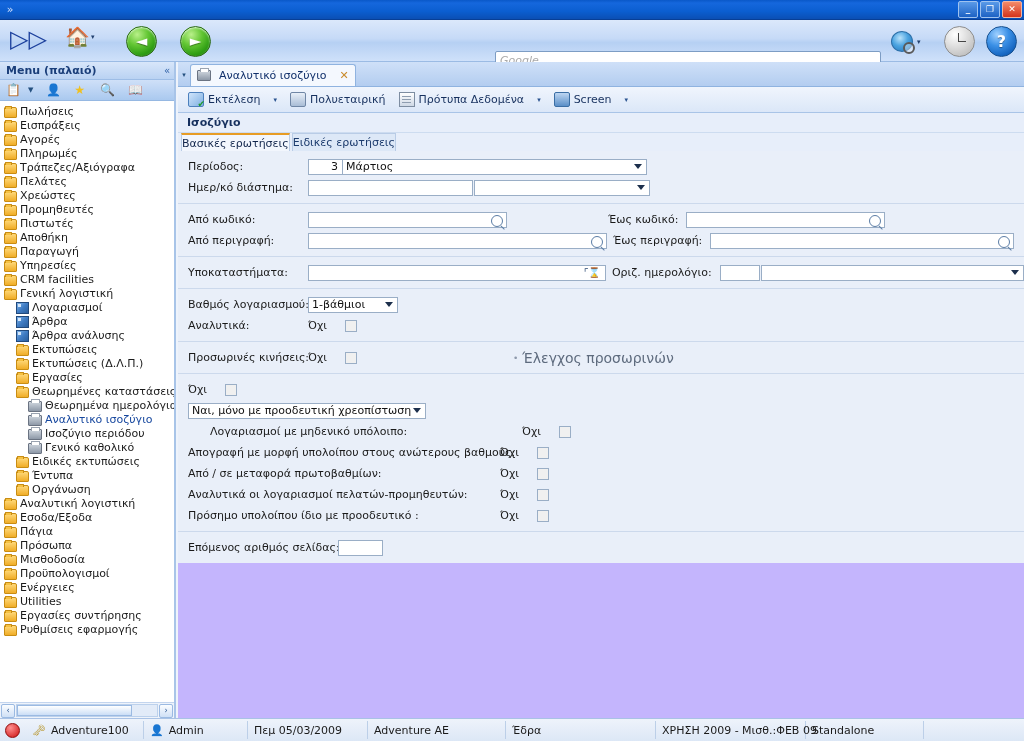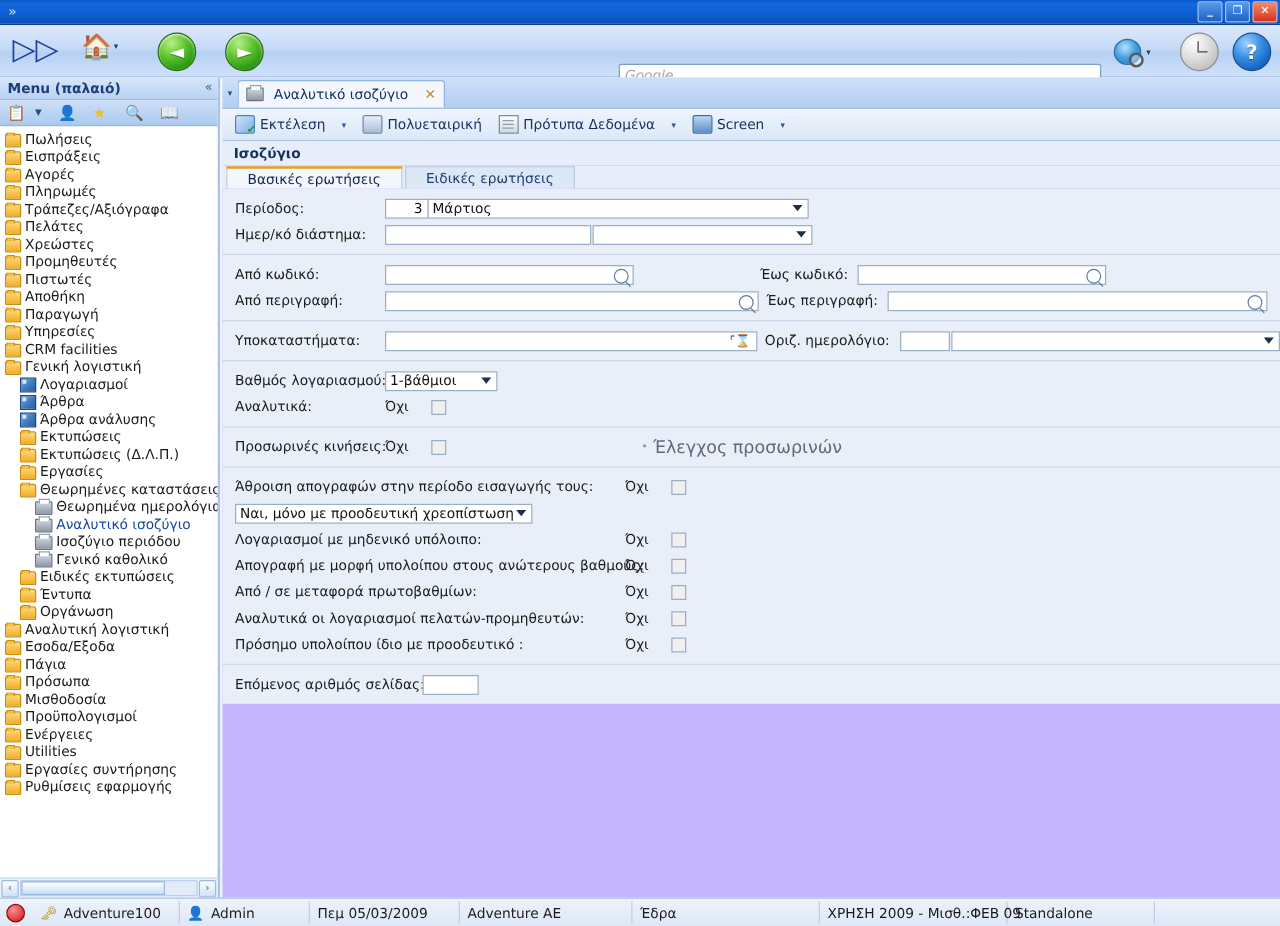--- a/index.html
+++ b/index.html
@@ -232,21 +232,21 @@
     height:20px; background:#e7eefa; border-bottom:1px solid #cddcf0;
     display:flex; align-items:center; padding-left:9px;
     font-weight:bold; font-size:11px; color:#16305e; box-sizing:border-box;
   }
   .subtabs {
     height:19px; background:#e7eefa;
     display:flex; align-items:flex-end; padding-left:3px;
     border-bottom:1px solid #9fb9dd; box-sizing:border-box;
   }
   .subtab {
-    height:18px; padding:0 16px; font-size:11px; color:#1d3c6e;
+    height:18px; padding:0 0; font-size:11px; color:#1d3c6e;
     display:flex; align-items:center; box-sizing:border-box;
     border:1px solid #b9cce6; border-bottom:none; background:#dde8f7;
     margin-right:2px;
   }
   .subtab.active {
     background:#f2f6fd; border-top:2px solid #e79c25; color:#12264c;
   }
 
   .formarea {
     position:absolute; left:0; top:89px; right:0; bottom:0;
@@ -668,34 +668,33 @@
           </div>
           <span style="margin-left:156px;display:flex;align-items:center;">
             <span class="bullet">•</span>
             <span class="linkish">Έλεγχος προσωρινών</span>
           </span>
         </div>
       </div>
 
       <div class="fgroup" id="opts-host">
           <div class="frow">
-            <span class="flabel" style="width: 312px;">Άθροιση απογραφών στην περίοδο εισαγωγής τους:</span>
             <div class="chkwrap">
               <span class="chklab">Όχι</span>
               <span class="chk"></span>
             </div>
           </div>
           <div class="frow">
             <div class="ctl" style="width: 238px;">
               <span>Ναι, μόνο με προοδευτική χρεοπίστωση</span>
               <span class="ddarrow"></span>
             </div>
           </div>
           <div class="frow">
-            <span class="flabel" style="width: 312px;">Λογαριασμοί με μηδενικό υπόλοιπο:</span>
+            <span class="flabel" style="width: 312px; margin-left: 22px;">Λογαριασμοί με μηδενικό υπόλοιπο:</span>
             <div class="chkwrap">
               <span class="chklab">Όχι</span>
               <span class="chk"></span>
             </div>
           </div>
           <div class="frow">
             <span class="flabel" style="width: 312px;">Απογραφή με μορφή υπολοίπου στους ανώτερους βαθμούς:</span>
             <div class="chkwrap">
               <span class="chklab">Όχι</span>
               <span class="chk"></span>

